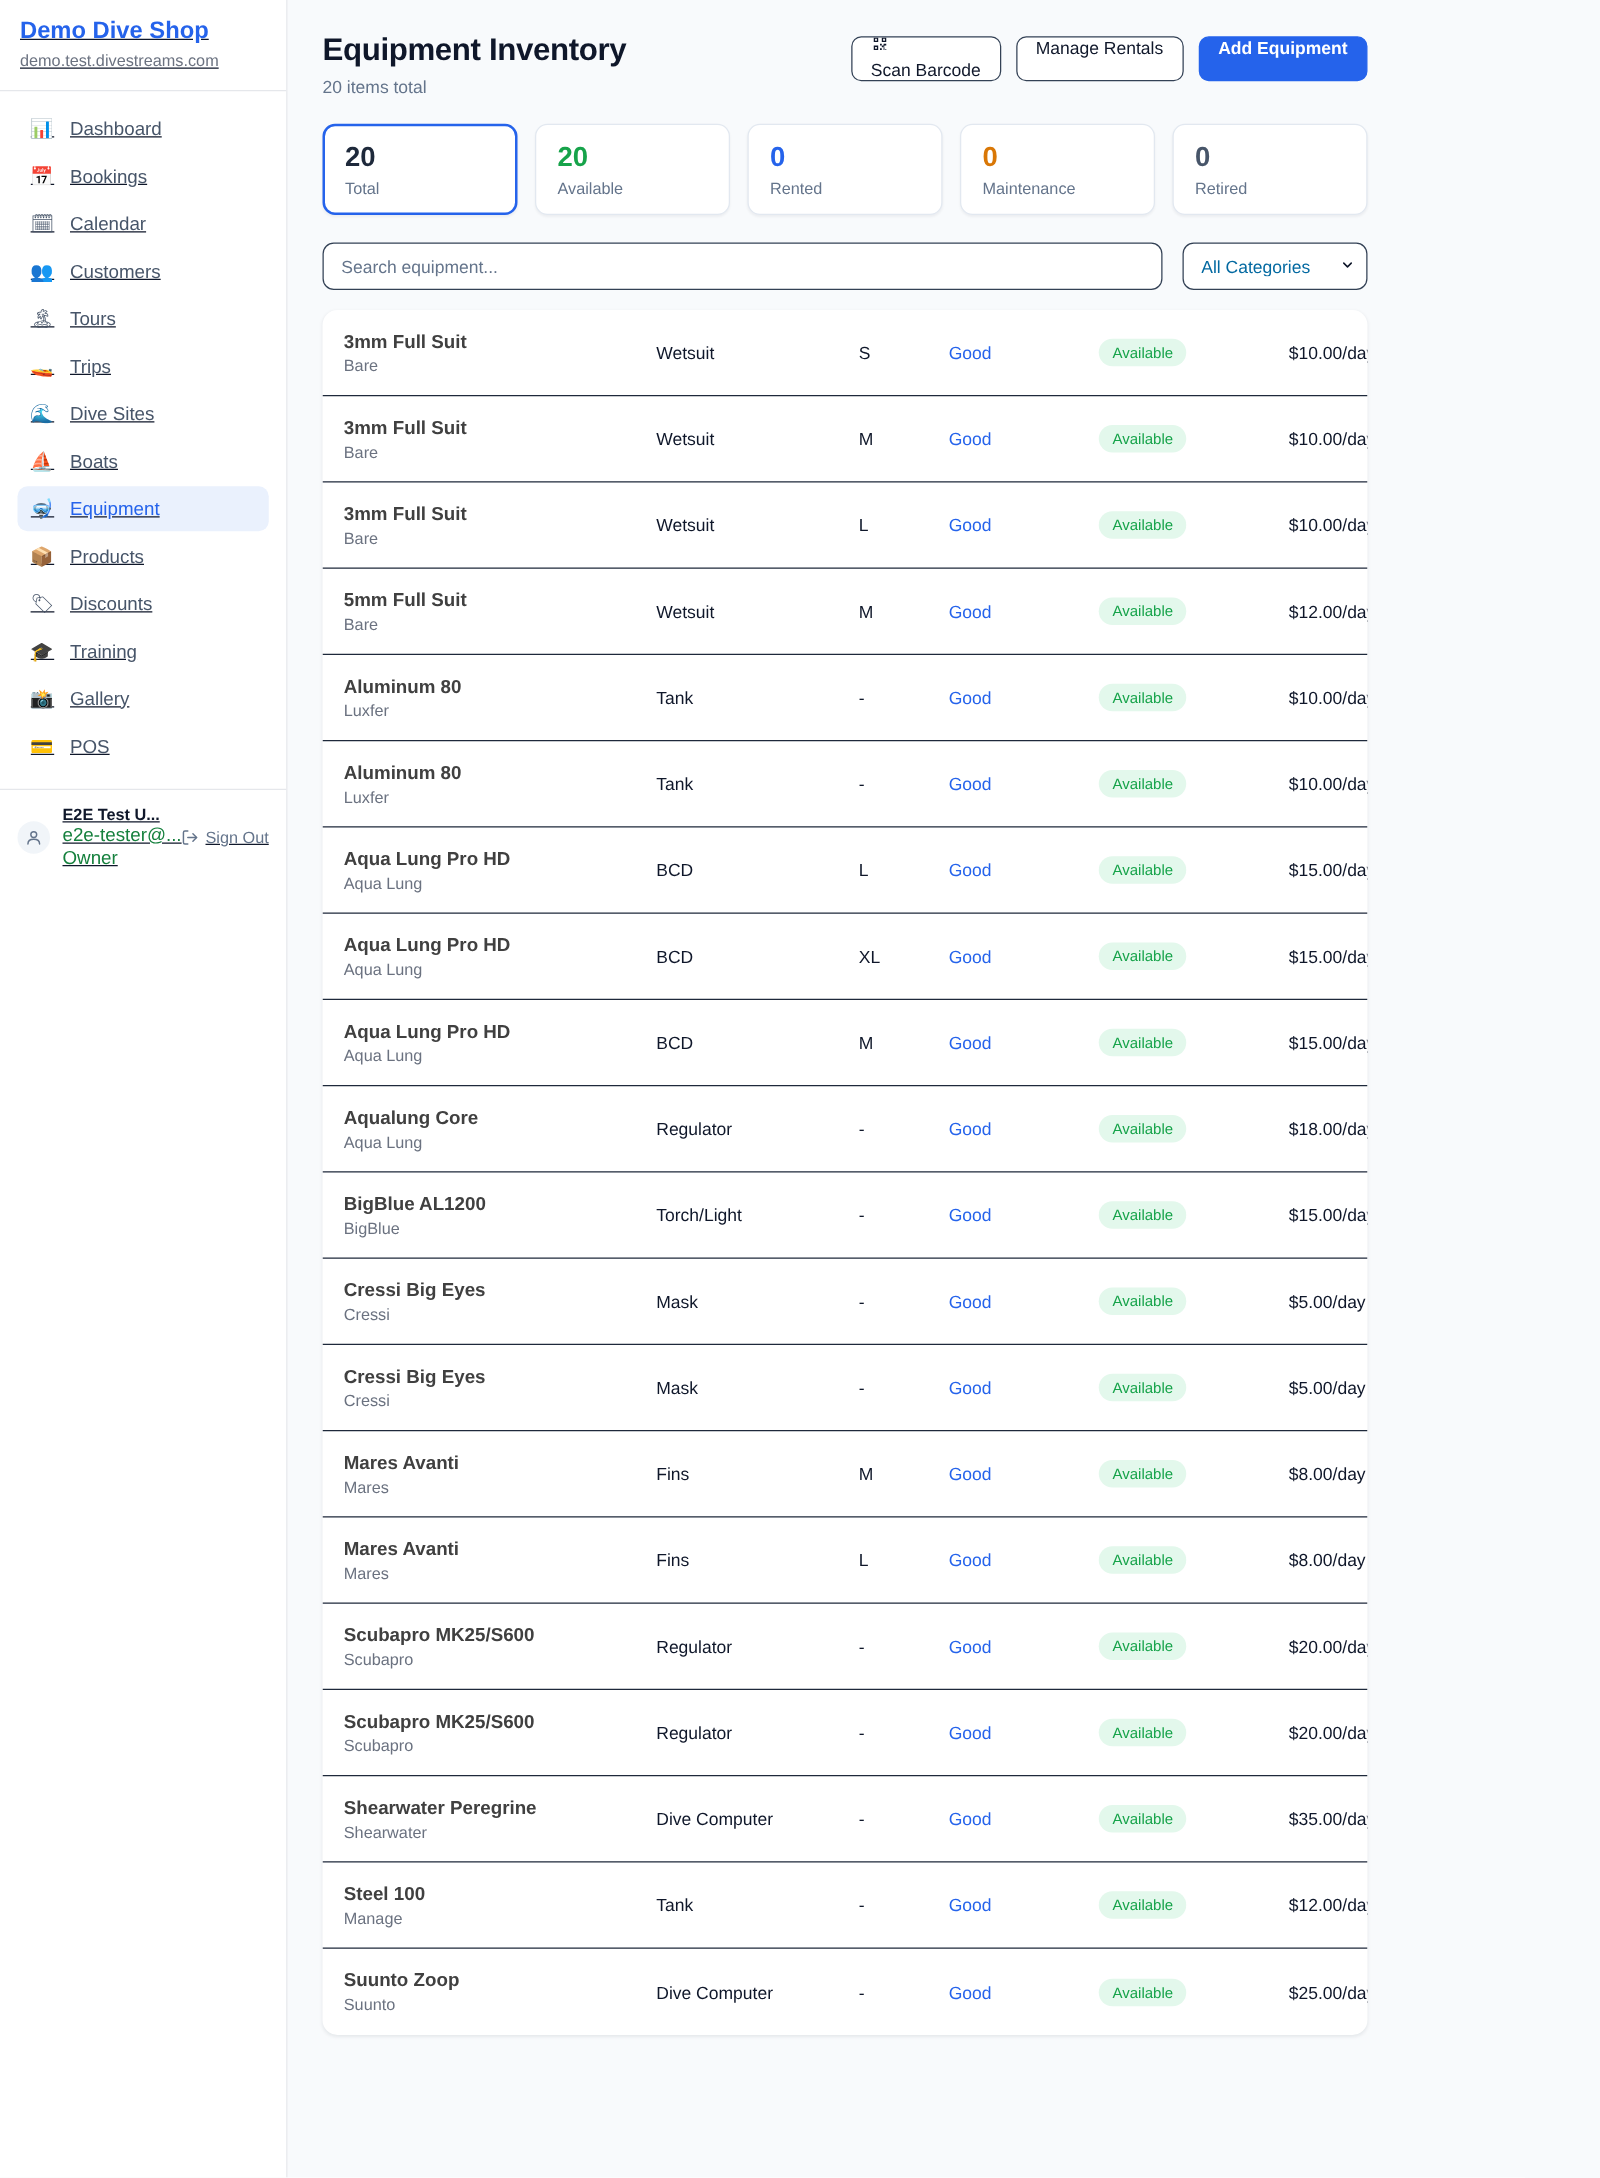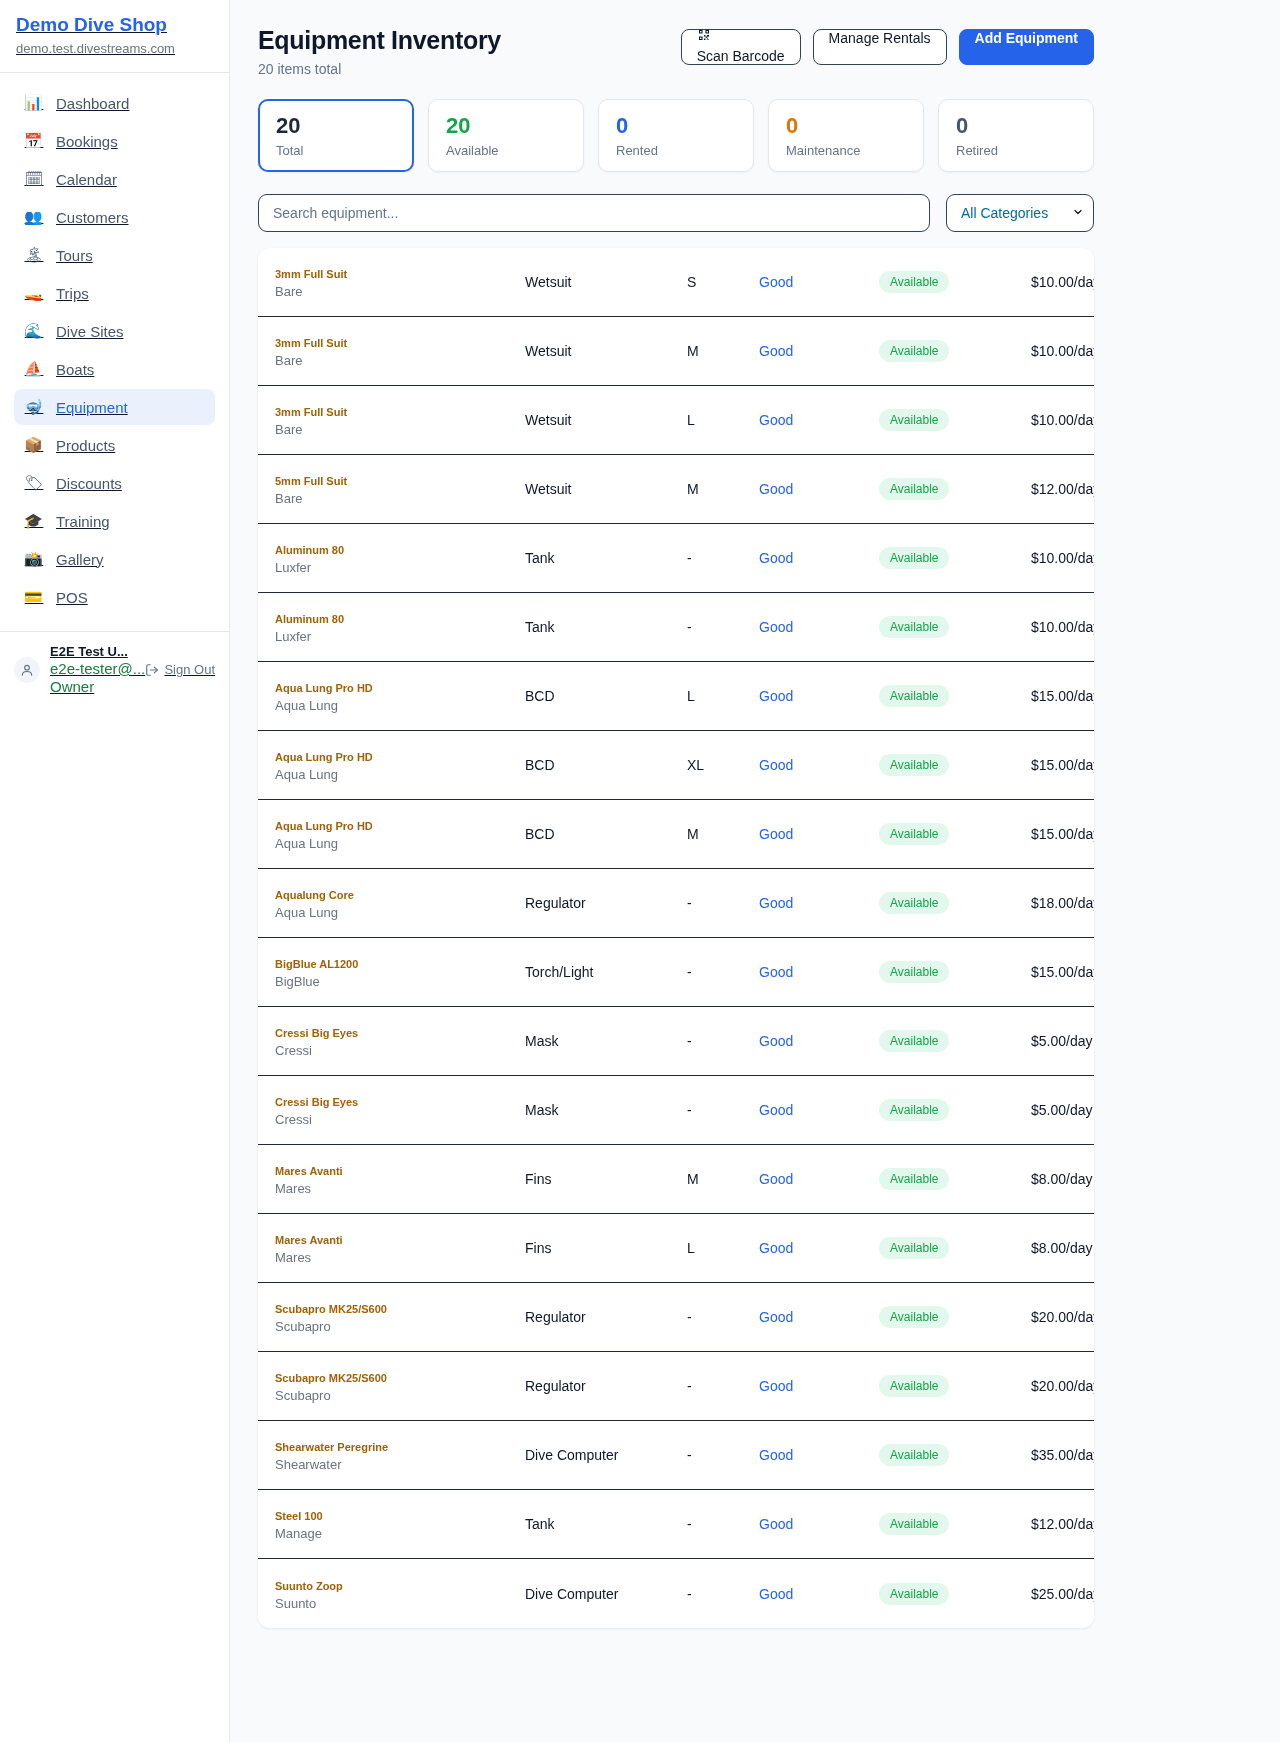--- a/index.html
+++ b/index.html
@@ -88,21 +88,21 @@
     grid-template-columns:250px 162px 72px 120px 152px 1fr;
     padding:0 17px; align-items:center;
   }
   .thead {
     height:43px; font-size:14px; font-weight:bold; color:#0f172a;
     border-bottom:2px solid #0f172a;
   }
   .trow { min-height:69px; border-bottom:1.5px solid #1e293b; }
   .trow:last-child { border-bottom:none; }
   .cell { font-size:14px; color:#0f172a; }
-  .item-name { font-size:11px; font-weight:bold; color:#a16207; text-decoration:none; cursor:pointer; display:inline-block; }
+  .item-name { font-size:15px; font-weight:bold; color:#404040; text-decoration:none; cursor:pointer; display:inline-block; }
   .item-brand { font-size:13px; color:#6b7280; margin-top:3px; }
   .condition-link { color:#2563eb; cursor:pointer; text-decoration:none; }
   .status-badge {
     display:inline-block; background:#e3f8ec; color:#16a34a;
     font-size:12px; padding:4px 11px; border-radius:999px;
   }
   .col-right, .rental-cell { text-align:right; }
 </style>
 </head>
 <body>

